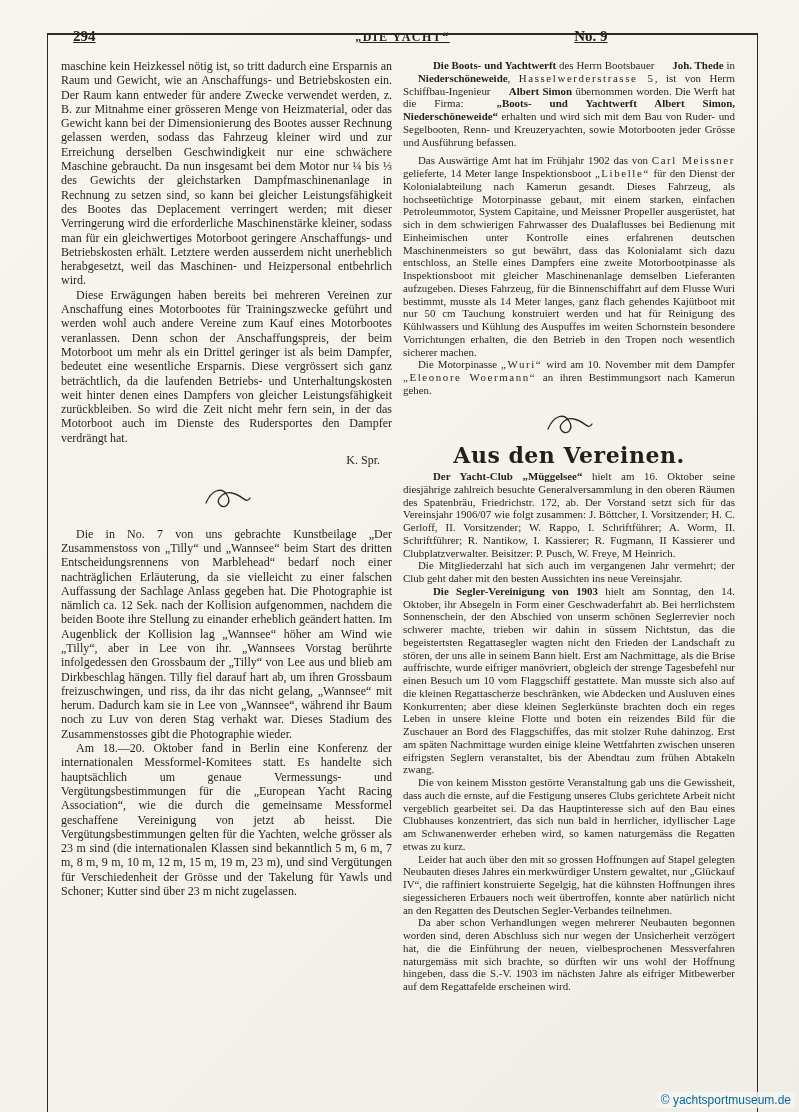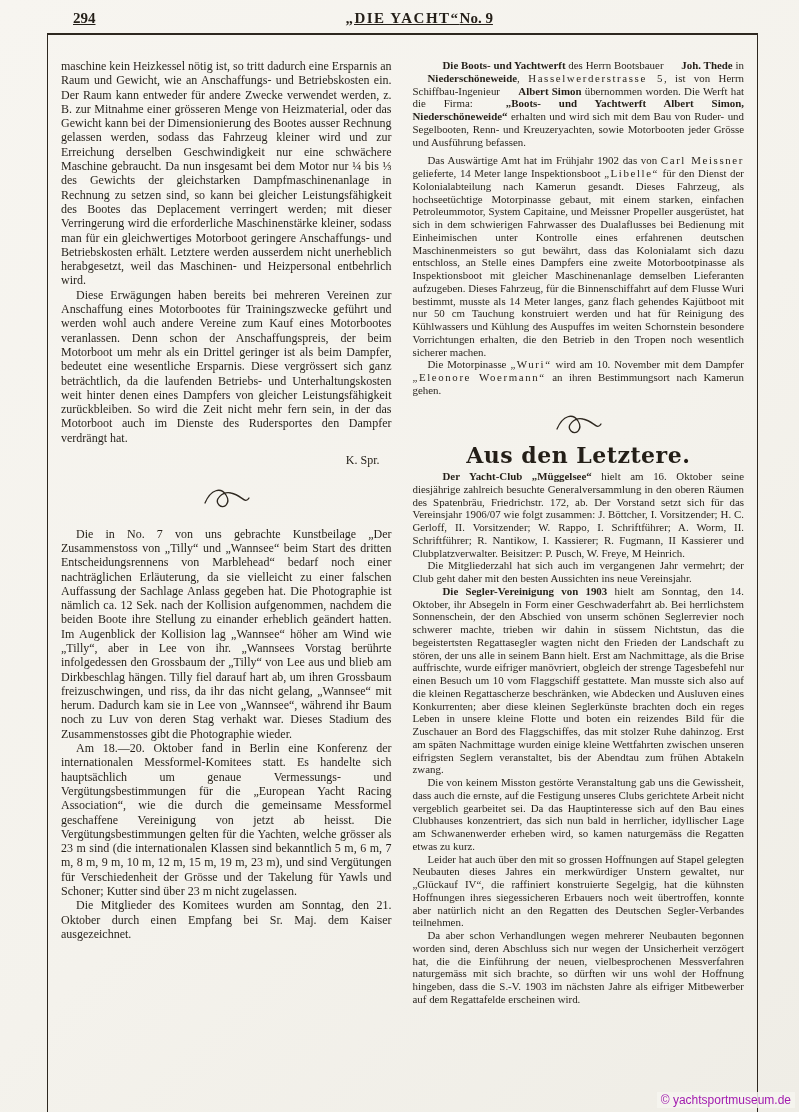--- a/index.html
+++ b/index.html
@@ -12,30 +12,30 @@
     overflow:hidden;
   }
   .page{position:absolute;inset:0;}
   .page-header{
     position:absolute;top:10px;left:47px;right:41px;
     display:grid;grid-template-columns:1fr auto 1fr;align-items:baseline;
     padding:0 26px;
     font-size:15px;font-weight:bold;text-decoration:underline;
   }
   .page-header .pg-left{text-align:left;}
-  .page-header .pg-center{text-align:center;letter-spacing:1.5px;font-size:15px;}
-  .page-header .pg-right{text-align:left;}
+  .page-header .pg-center{text-align:center;letter-spacing:1.5px;font-size:12px;margin-top:20px;}
+  .page-header .pg-right{text-align:center;}
   .frame{
     position:absolute;top:33px;left:47px;right:41px;bottom:0;
     border-top:2px solid #2e2820;
     border-left:1.2px solid #2e2820;
     border-right:1.2px solid #2e2820;
   }
   .columns{
-    display:flex;gap:21px;
+    display:flex;gap:11px;
     padding:24px 13px 0 13px;
   }
   .col{text-align:justify;}
   .col-left{width:331px;font-size:12px;line-height:14.3px;}
   .col-right{width:332px;font-size:10.9px;line-height:12.75px;}
   .para{margin:0;text-indent:15px;}
   .para.noindent{text-indent:0;}
   .signature{text-align:right;padding-right:12px;margin-top:8px;}
   .section-title{
     font-family:"DejaVu Serif", serif;
@@ -47,21 +47,21 @@
   .col-left .section-title{font-size:23px;}
   .col-right .section-title{font-size:22px;margin:6px 0 8px 0;}
   .ornament{text-align:center;margin:16px 0 8px 0;}
   .col-right .ornament{margin:12px 0 4px 0;}
   .run-b{font-weight:bold;padding-left:15px;}
   .run-sp{letter-spacing:1.6px;}
   .spacer-sm{height:6px;}
   .credit{
     position:absolute;right:4px;bottom:4px;
     font-family:"Liberation Sans", sans-serif;
-    font-size:12px;color:#a21caf;
+    font-size:12px;color:#0369a1;
     background:rgba(246,244,239,0.85);
     padding:1px 4px;
   }
 </style>
 </head>
 <body>
 
 <div class="page">
 
   <div class="page-header">
@@ -79,36 +79,35 @@
         <div class="signature">K. Spr.</div>
 
         <div class="ornament">
           <svg width="54" height="32" viewBox="0 0 54 32" aria-hidden="true">
             <path d="M6 20 C12 6 22 4 27 12 C32 20 25 27 20 22 C15 17 23 8 32 10 C43 12 46 22 50 15" fill="none" stroke="#2e2820" stroke-width="1.3" stroke-linecap="round"></path>
           </svg>
         </div>
 
         <p class="para">Die in No. 7 von uns gebrachte Kunstbeilage „Der Zusammenstoss von „Tilly“ und „Wannsee“ beim Start des dritten Entscheidungsrennens von Marblehead“ bedarf noch einer nachträglichen Erläuterung, da sie vielleicht zu einer falschen Auffassung der Sachlage Anlass gegeben hat. Die Photographie ist nämlich ca. 12 Sek. nach der Kollision aufgenommen, nachdem die beiden Boote ihre Stellung zu einander erheblich geändert hatten. Im Augenblick der Kollision lag „Wannsee“ höher am Wind wie „Tilly“, aber in Lee von ihr. „Wannsees Vorstag berührte infolgedessen den Grossbaum der „Tilly“ von Lee aus und blieb am Dirkbeschlag hängen. Tilly fiel darauf hart ab, um ihren Grossbaum freizuschwingen, und riss, da ihr das nicht gelang, „Wannsee“ mit herum. Dadurch kam sie in Lee von „Wannsee“, während ihr Baum noch zu Luv von deren Stag verhakt war. Dieses Stadium des Zusammenstosses gibt die Photographie wieder.</p>
         <p class="para">Am 18.—20. Oktober fand in Berlin eine Konferenz der internationalen Messformel-Komitees statt. Es handelte sich hauptsächlich um genaue Vermessungs- und Vergütungsbestimmungen für die „European Yacht Racing Association“, wie die durch die gemeinsame Messformel geschaffene Vereinigung von jetzt ab heisst. Die Vergütungsbestimmungen gelten für die Yachten, welche grösser als 23 m sind (die internationalen Klassen sind bekanntlich 5 m, 6 m, 7 m, 8 m, 9 m, 10 m, 12 m, 15 m, 19 m, 23 m), und sind Vergütungen für Verschiedenheit der Grösse und der Takelung für Yawls und Schoner; Kutter sind über 23 m nicht zugelassen.</p>
-        <p class="para">Die Mitglieder des Komitees wurden am Sonntag, den 21. Oktober durch einen Empfang bei Sr. Maj. dem Kaiser ausgezeichnet.</p>
       </div>
 
       <div class="col col-right">
         <p class="para"><span class="run-b">Die Boots- und Yachtwerft</span> des Herrn Bootsbauer <span class="run-b">Joh. Thede</span> in <span class="run-b">Niederschöneweide</span>, <span class="run-sp">Hasselwerderstrasse 5</span>, ist von Herrn Schiffbau-Ingenieur <span class="run-b">Albert Simon</span> übernommen worden. Die Werft hat die Firma: <span class="run-b">„Boots- und Yachtwerft Albert Simon, Niederschöneweide“</span> erhalten und wird sich mit dem Bau von Ruder- und Segelbooten, Renn- und Kreuzeryachten, sowie Motorbooten jeder Grösse und Ausführung befassen.</p>
         <div class="spacer-sm"></div>
         <p class="para">Das Auswärtige Amt hat im Frühjahr 1902 das von <span class="run-sp">Carl Meissner</span> gelieferte, 14 Meter lange Inspektionsboot <span class="run-sp">„Libelle“</span> für den Dienst der Kolonialabteilung nach Kamerun gesandt. Dieses Fahrzeug, als hochseetüchtige Motorpinasse gebaut, mit einem starken, einfachen Petroleummotor, System Capitaine, und Meissner Propeller ausgerüstet, hat sich in dem schwierigen Fahrwasser des Dualaflusses bei Bedienung mit Einheimischen unter Kontrolle eines erfahrenen deutschen Maschinenmeisters so gut bewährt, dass das Kolonialamt sich dazu entschloss, an Stelle eines Dampfers eine zweite Motorbootpinasse als Inspektionsboot mit gleicher Maschinenanlage demselben Lieferanten aufzugeben. Dieses Fahrzeug, für die Binnenschiffahrt auf dem Flusse Wuri bestimmt, musste als 14 Meter langes, ganz flach gehendes Kajütboot mit nur 50 cm Tauchung konstruiert werden und hat für Reinigung des Kühlwassers und Kühlung des Auspuffes im weiten Schornstein besondere Vorrichtungen erhalten, die den Betrieb in den Tropen noch wesentlich sicherer machen.</p>
         <p class="para">Die Motorpinasse <span class="run-sp">„Wuri“</span> wird am 10. November mit dem Dampfer <span class="run-sp">„Eleonore Woermann“</span> an ihren Bestimmungsort nach Kamerun gehen.</p>
 
         <div class="ornament">
           <svg width="54" height="32" viewBox="0 0 54 32" aria-hidden="true">
             <path d="M6 20 C12 6 22 4 27 12 C32 20 25 27 20 22 C15 17 23 8 32 10 C43 12 46 22 50 15" fill="none" stroke="#2e2820" stroke-width="1.3" stroke-linecap="round"></path>
           </svg>
         </div>
 
-        <h2 class="section-title">Aus den Letztere.</h2>
+        <h2 class="section-title">Aus den Vereinen.</h2>
         <p class="para"><span class="run-b">Der Yacht-Club „Müggelsee“</span> hielt am 16. Oktober seine diesjährige zahlreich besuchte Generalversammlung in den oberen Räumen des Spatenbräu, Friedrichstr. 172, ab. Der Vorstand setzt sich für das Vereinsjahr 1906/07 wie folgt zusammen: J. Böttcher, I. Vorsitzender; H. C. Gerloff, II. Vorsitzender; W. Rappo, I. Schriftführer; A. Worm, II. Schriftführer; R. Nantikow, I. Kassierer; R. Fugmann, II Kassierer und Clubplatzverwalter. Beisitzer: P. Pusch, W. Freye, M Heinrich.</p>
         <p class="para">Die Mitgliederzahl hat sich auch im vergangenen Jahr vermehrt; der Club geht daher mit den besten Aussichten ins neue Vereinsjahr.</p>
         <p class="para"><span class="run-b">Die Segler-Vereinigung von 1903</span> hielt am Sonntag, den 14. Oktober, ihr Absegeln in Form einer Geschwaderfahrt ab. Bei herrlichstem Sonnenschein, der den Abschied von unserm schönen Seglerrevier noch schwerer machte, trieben wir dahin in süssem Nichtstun, das die begeistertsten Regattasegler wagten nicht den Frieden der Landschaft zu stören, der uns alle in seinem Bann hielt. Erst am Nachmittage, als die Brise auffrischte, wurde eifriger manövriert, obgleich der strenge Tagesbefehl nur einen Besuch um 10 vom Flaggschiff gestattete. Man musste sich also auf die kleinen Regattascherze beschränken, wie Abdecken und Ausluven eines Konkurrenten; aber diese kleinen Seglerkünste brachten doch ein reges Leben in unsere kleine Flotte und boten ein reizendes Bild für die Zuschauer an Bord des Flaggschiffes, das mit stolzer Ruhe dahinzog. Erst am späten Nachmittage wurden einige kleine Wettfahrten zwischen unseren eifrigsten Seglern veranstaltet, bis der Abendtau zum frühen Abtakeln zwang.</p>
         <p class="para">Die von keinem Misston gestörte Veranstaltung gab uns die Gewissheit, dass auch die ernste, auf die Festigung unseres Clubs gerichtete Arbeit nicht vergeblich gearbeitet sei. Da das Hauptinteresse sich auf den Bau eines Clubhauses konzentriert, das sich nun bald in herrlicher, idyllischer Lage am Schwanenwerder erheben wird, so kamen naturgemäss die Regatten etwas zu kurz.</p>
         <p class="para">Leider hat auch über den mit so grossen Hoffnungen auf Stapel gelegten Neubauten dieses Jahres ein merkwürdiger Unstern gewaltet, nur „Glückauf IV“, die raffiniert konstruierte Segelgig, hat die kühnsten Hoffnungen ihres siegessicheren Erbauers noch weit übertroffen, konnte aber natürlich nicht an den Regatten des Deutschen Segler-Verbandes teilnehmen.</p>
         <p class="para">Da aber schon Verhandlungen wegen mehrerer Neubauten begonnen worden sind, deren Abschluss sich nur wegen der Unsicherheit verzögert hat, die die Einführung der neuen, vielbesprochenen Messverfahren naturgemäss mit sich brachte, so dürften wir uns wohl der Hoffnung hingeben, dass die S.-V. 1903 im nächsten Jahre als eifriger Mitbewerber auf dem Regattafelde erscheinen wird.</p>
       </div>
 
     </div>
   </div>

